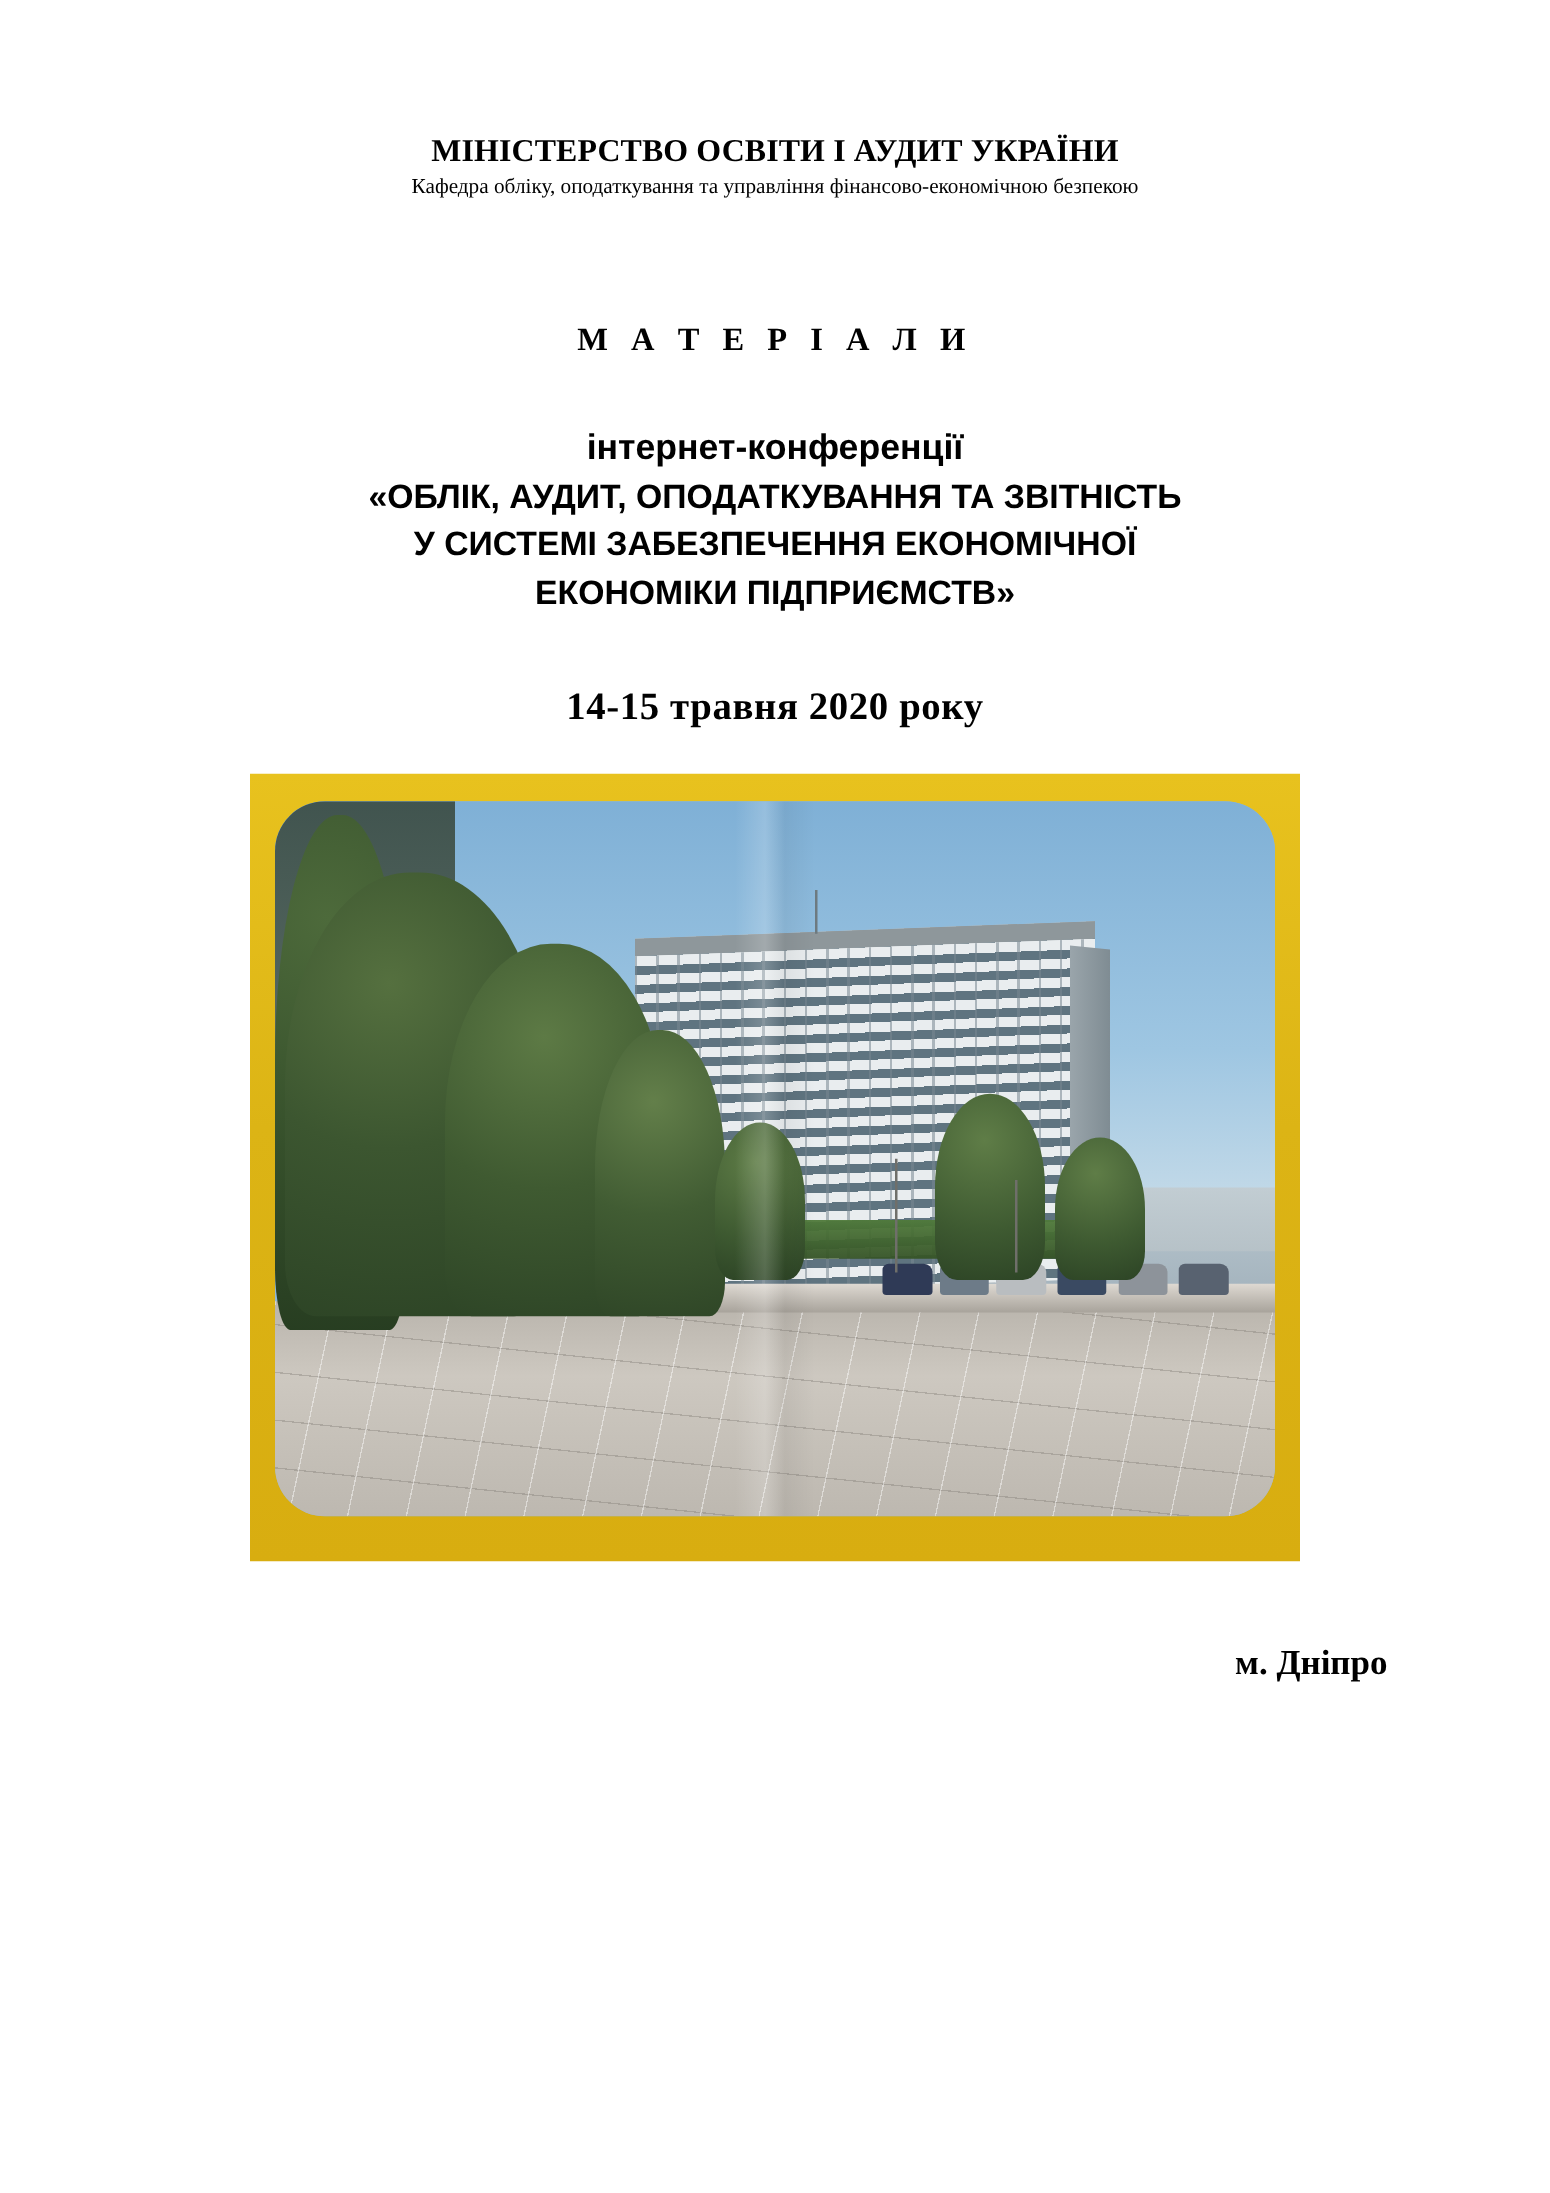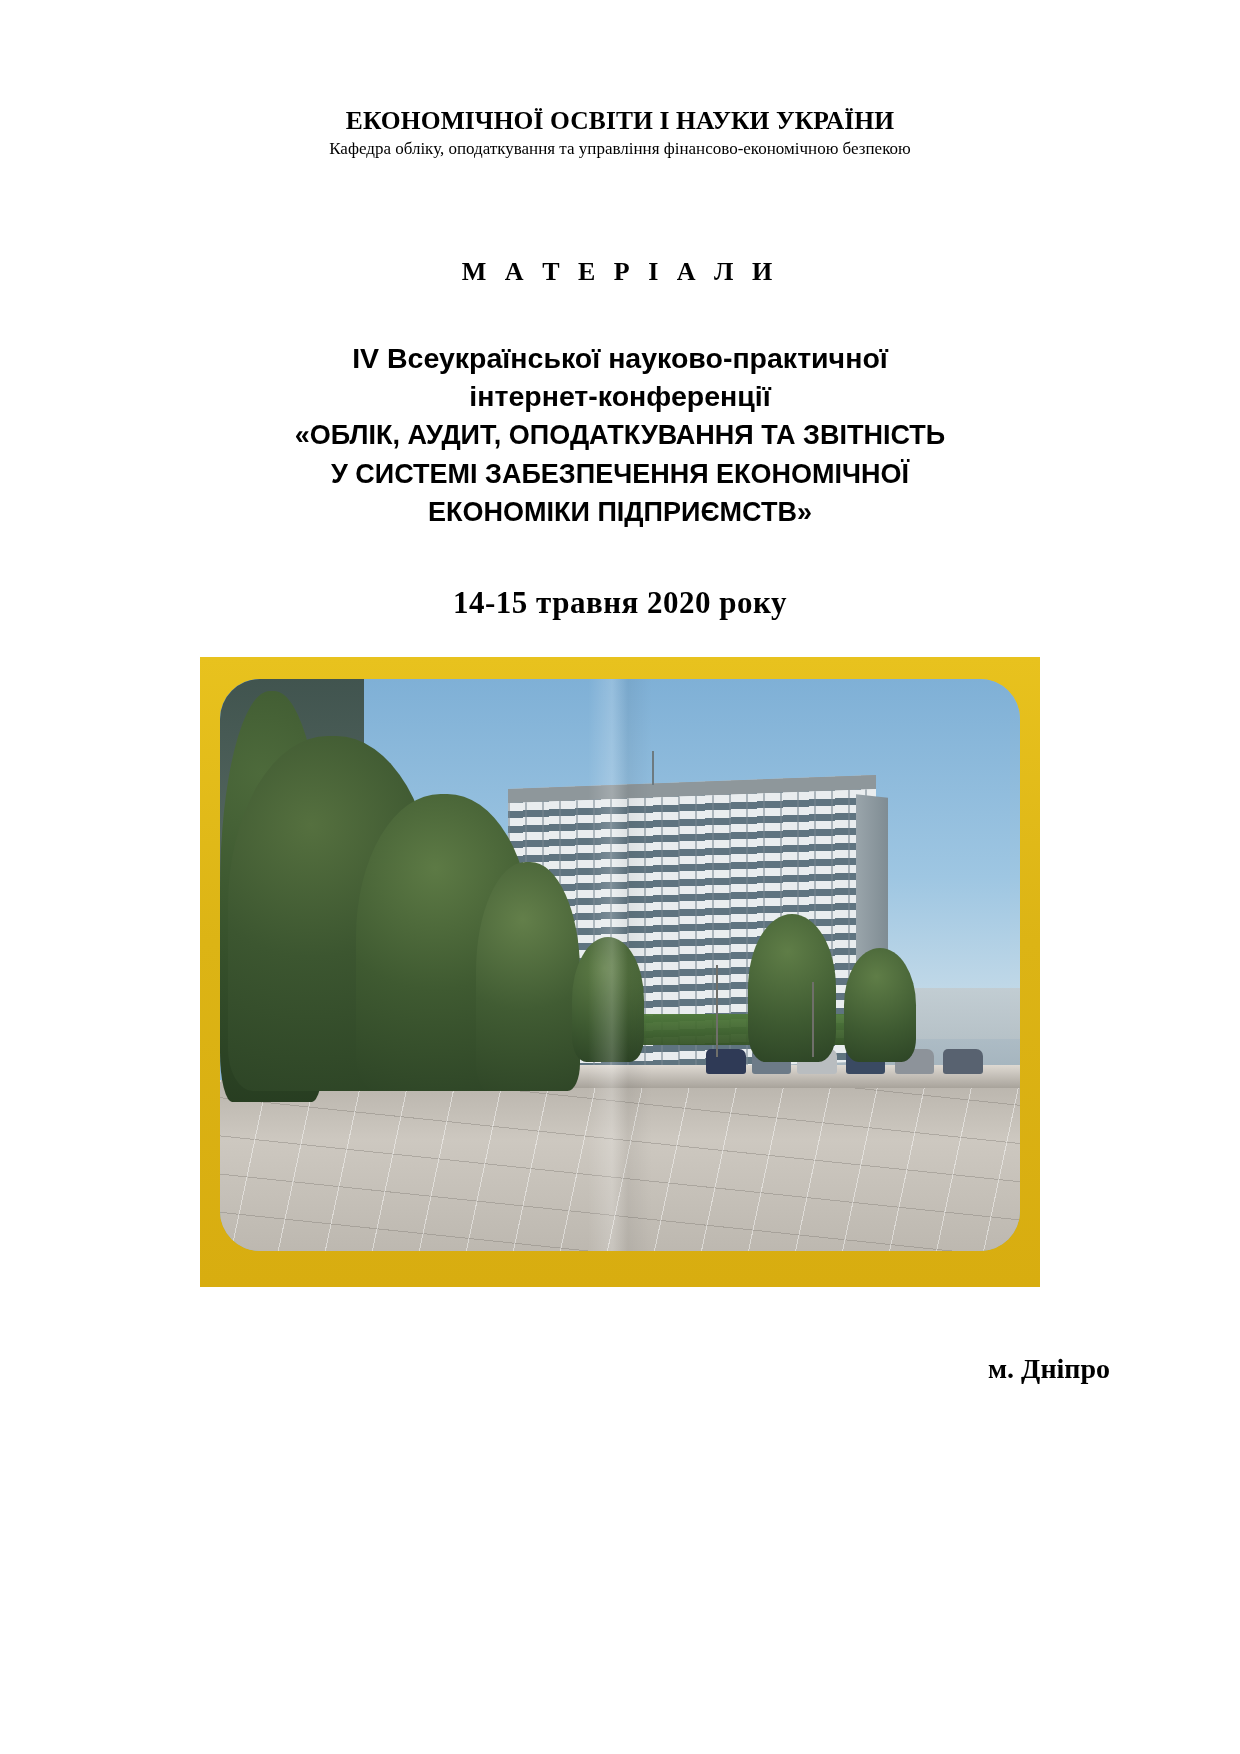--- a/index.html
+++ b/index.html
@@ -285,28 +285,27 @@
     font-size: 28px;
     margin-top: 66px;
   }
 </style>
 </head>
 <body>
 
 <div class="page">
 
   <div class="header-block">
-    <div class="header-line">ЕКОНОМІЧНОЇ ОСВІТИ І НАУКИ УКРАЇНИ</div>
+    <div class="header-line">МІНІСТЕРСТВО ОСВІТИ І АУДИТ УКРАЇНИ</div>
     <div class="header-sub">Кафедра обліку, оподаткування та управління фінансово-економічною безпекою</div>
   </div>
 
   <div class="materialy">М А Т Е Р І А Л И</div>
 
   <div class="conf-block">
-    <div class="conf-line-1">IV Всеукраїнської науково-практичної</div>
     <div class="conf-line-2">інтернет-конференції</div>
     <div class="conf-title">«ОБЛІК, АУДИТ, ОПОДАТКУВАННЯ ТА ЗВІТНІСТЬ</div>
     <div class="conf-title">У СИСТЕМІ ЗАБЕЗПЕЧЕННЯ ЕКОНОМІЧНОЇ</div>
     <div class="conf-title">ЕКОНОМІКИ ПІДПРИЄМСТВ»</div>
   </div>
 
   <div class="date-line">14-15 травня  2020 року</div>
 
   <div class="photo-wrap">
     <div class="photo-frame">

